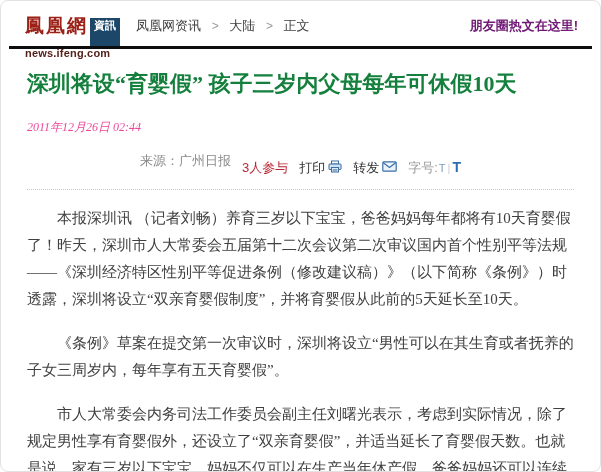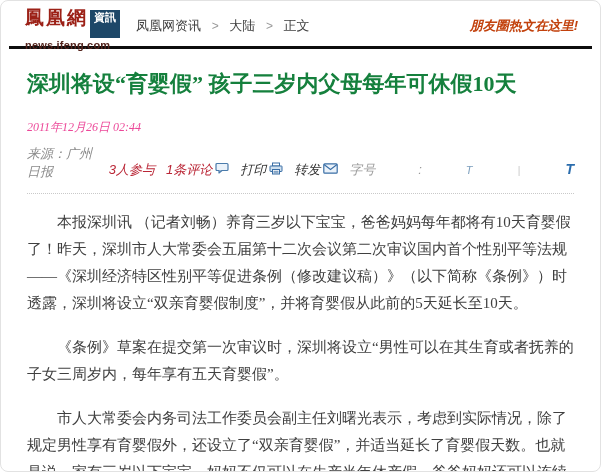--- a/index.html
+++ b/index.html
@@ -18,21 +18,21 @@
     overflow: hidden;
   }
 
   
   .header {
     display: flex;
     align-items: flex-start;
     padding: 7px 22px 0 24px;
     height: 40px;
   }
-  .logo { display: inline-block; cursor: pointer; }
+  .logo { display: inline-block; cursor: pointer; margin-top: 8px; }
   .logo-row { display: flex; align-items: flex-start; line-height: 1; }
   .logo-brand {
     font-family: "Liberation Serif", "DejaVu Serif", serif;
     font-weight: bold;
     font-size: 19px;
     letter-spacing: 2px;
     color: #9c211７;
     color: #9c2117;
   }
   .logo-badge {
@@ -59,24 +59,23 @@
     color: #3f3f3f;
     white-space: nowrap;
   }
   .breadcrumb .crumb { cursor: pointer; }
   .breadcrumb .sep { color: #9a9a9a; margin: 0 7px; font-size: 12px; }
   .promo {
     margin-left: auto;
     margin-top: 9px;
     font-size: 13px;
     font-weight: bold;
-    color: #c2410c;
+    color: #701a75;
     cursor: pointer;
     white-space: nowrap;
-    font-style: italic;
   }
 
   
   .header-bar {
     height: 3px;
     background: #0d0d0d;
     margin: 5px 8px 0;
   }
 
   
@@ -94,34 +93,33 @@
     font-family: "Liberation Serif", "DejaVu Serif", serif;
     font-size: 12px;
     color: #ec4899;
     font-style: italic;
   }
   .meta-row {
     display: flex;
     align-items: center;
     justify-content: center;
     margin-top: 9px;
-    font-style: italic;
   }
   .source { font-size: 13px; color: #8a8a8a; }
   .actions {
     display: flex;
     align-items: center;
     font-size: 13px;
     white-space: nowrap;
   }
   .actions > * { margin-left: 11px; margin-top: 14px; }
   .act-red { color: #ba2636; cursor: pointer; }
   .act-link { color: #333; cursor: pointer; display: inline-flex; align-items: center; }
   .act-link svg { margin-left: 3px; }
-  .fontsize { color: #9a9a9a; display: inline-flex; align-items: baseline; gap: 43px; }
+  .fontsize { color: #9a9a9a; display: inline-flex; align-items: baseline; }
   .fs-colon { color: #9a9a9a; }
   .fs-small { color: #7b9ebd; font-size: 11px; cursor: pointer; margin-left: 1px; }
   .fs-bar { color: #ccc; margin: 0 2px; font-size: 11px; }
   .fs-large { color: #2b6dad; font-weight: bold; font-size: 14px; cursor: pointer; }
 
   .dotted-sep {
     margin-top: 12px;
     border-top: 1px dotted #c9c9c9;
     height: 0;
   }
@@ -166,29 +164,20 @@
   <div class="main">
     <h1 class="article-title">深圳将设“育婴假” 孩子三岁内父母每年可休假10天</h1>
 
     <div class="article-date">2011年12月26日 02:44</div>
 
     <div class="meta-row">
       <div class="source"><span>来源：</span><span>广州日报</span></div>
 
       <div class="actions">
         <span class="act-red">3人参与</span>
-        <span class="act-link">
-          <span class="act-red">1条评论</span>
-          <span>
-            <svg width="14" height="12" viewBox="0 0 14 12">
-              <rect x="1" y="1.5" width="12" height="7" rx="1" fill="#eaf2fa" stroke="#4a7bab" stroke-width="1.2"></rect>
-              <path d="M4 8.5 L4 11 L7 8.5" fill="#eaf2fa" stroke="#4a7bab" stroke-width="1.2" stroke-linejoin="round"></path>
-            </svg>
-          </span>
-        </span>
         <span class="act-link">
           <span>打印</span>
           <span>
             <svg width="14" height="13" viewBox="0 0 14 13">
               <rect x="3.5" y="1" width="7" height="3" fill="#fff" stroke="#3a6ea5" stroke-width="1"></rect>
               <rect x="1" y="4" width="12" height="5.5" rx="0.5" fill="#cfe0ef" stroke="#3a6ea5" stroke-width="1"></rect>
               <rect x="3.5" y="7.5" width="7" height="4.5" fill="#fff" stroke="#3a6ea5" stroke-width="1"></rect>
               <line x1="4.5" y1="9.3" x2="9.5" y2="9.3" stroke="#3a6ea5" stroke-width="0.8"></line>
               <line x1="4.5" y1="10.8" x2="9.5" y2="10.8" stroke="#3a6ea5" stroke-width="0.8"></line>
             </svg>

